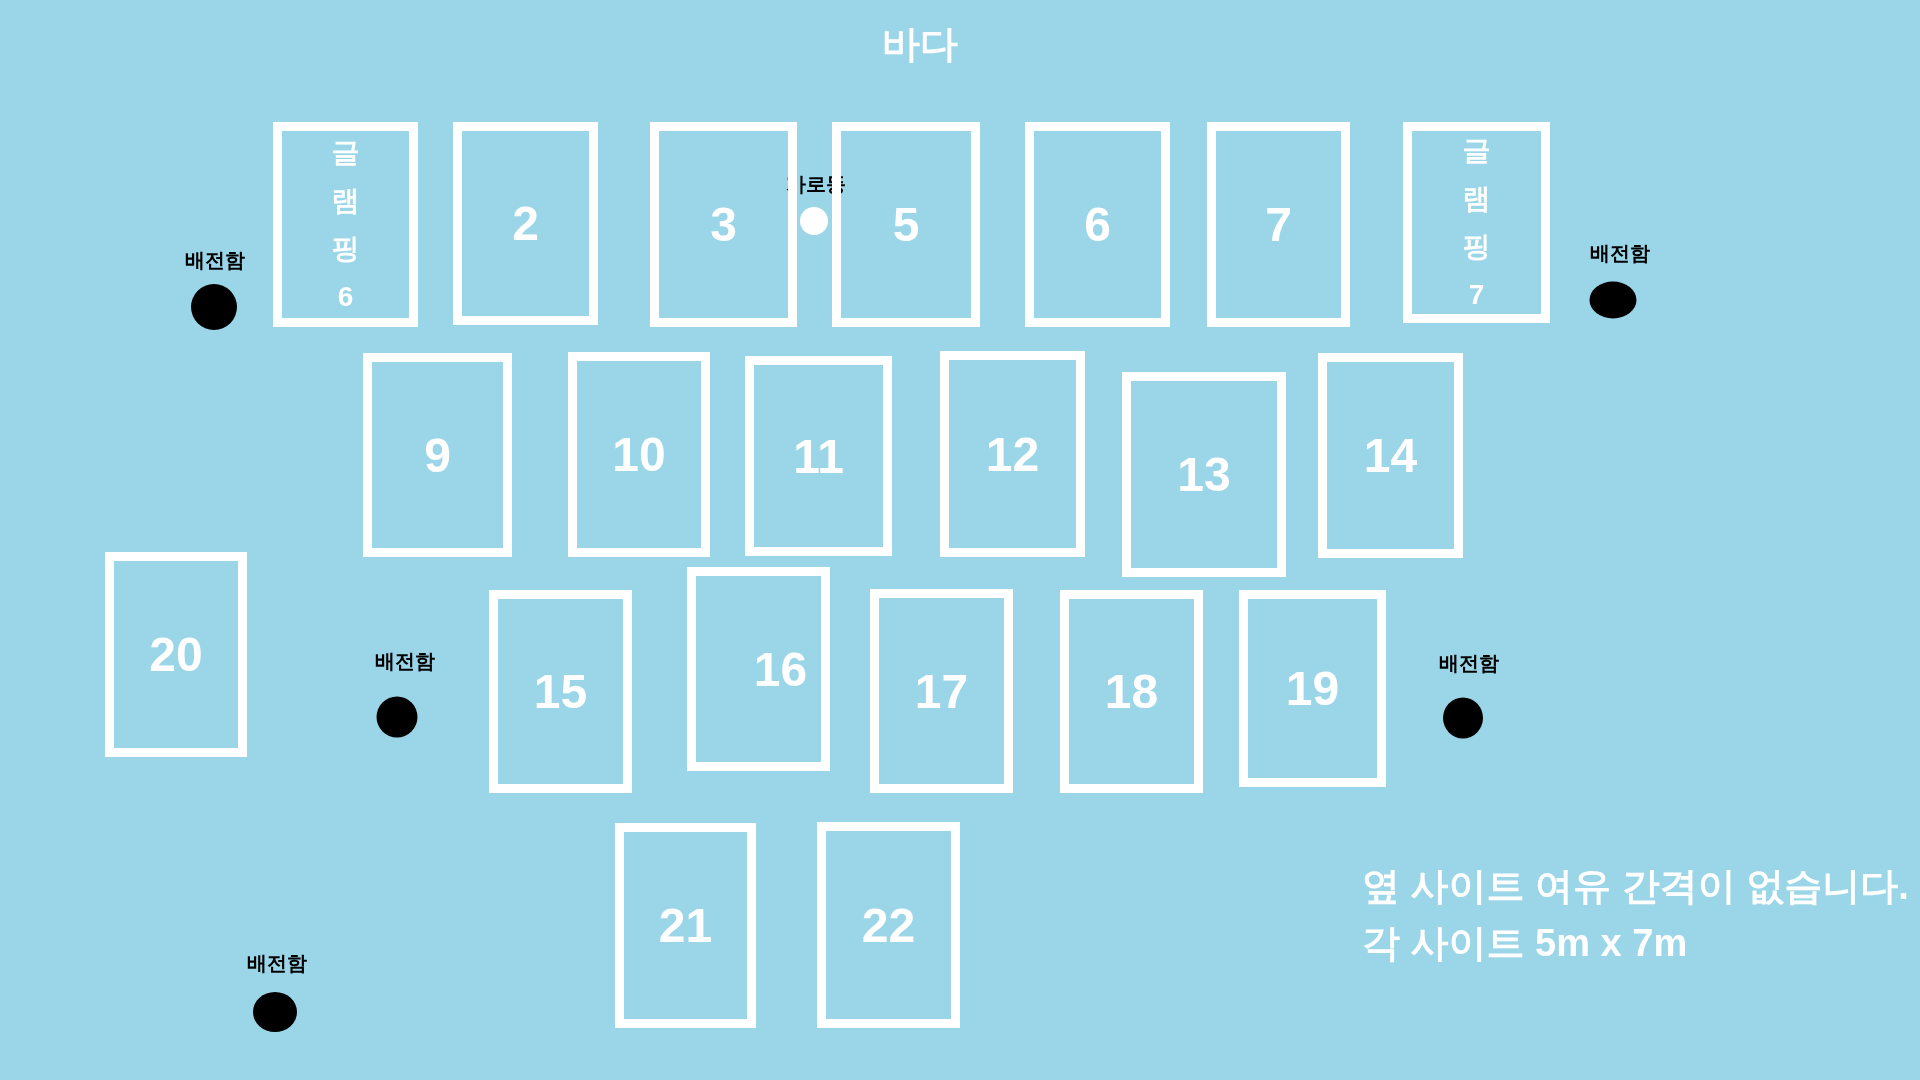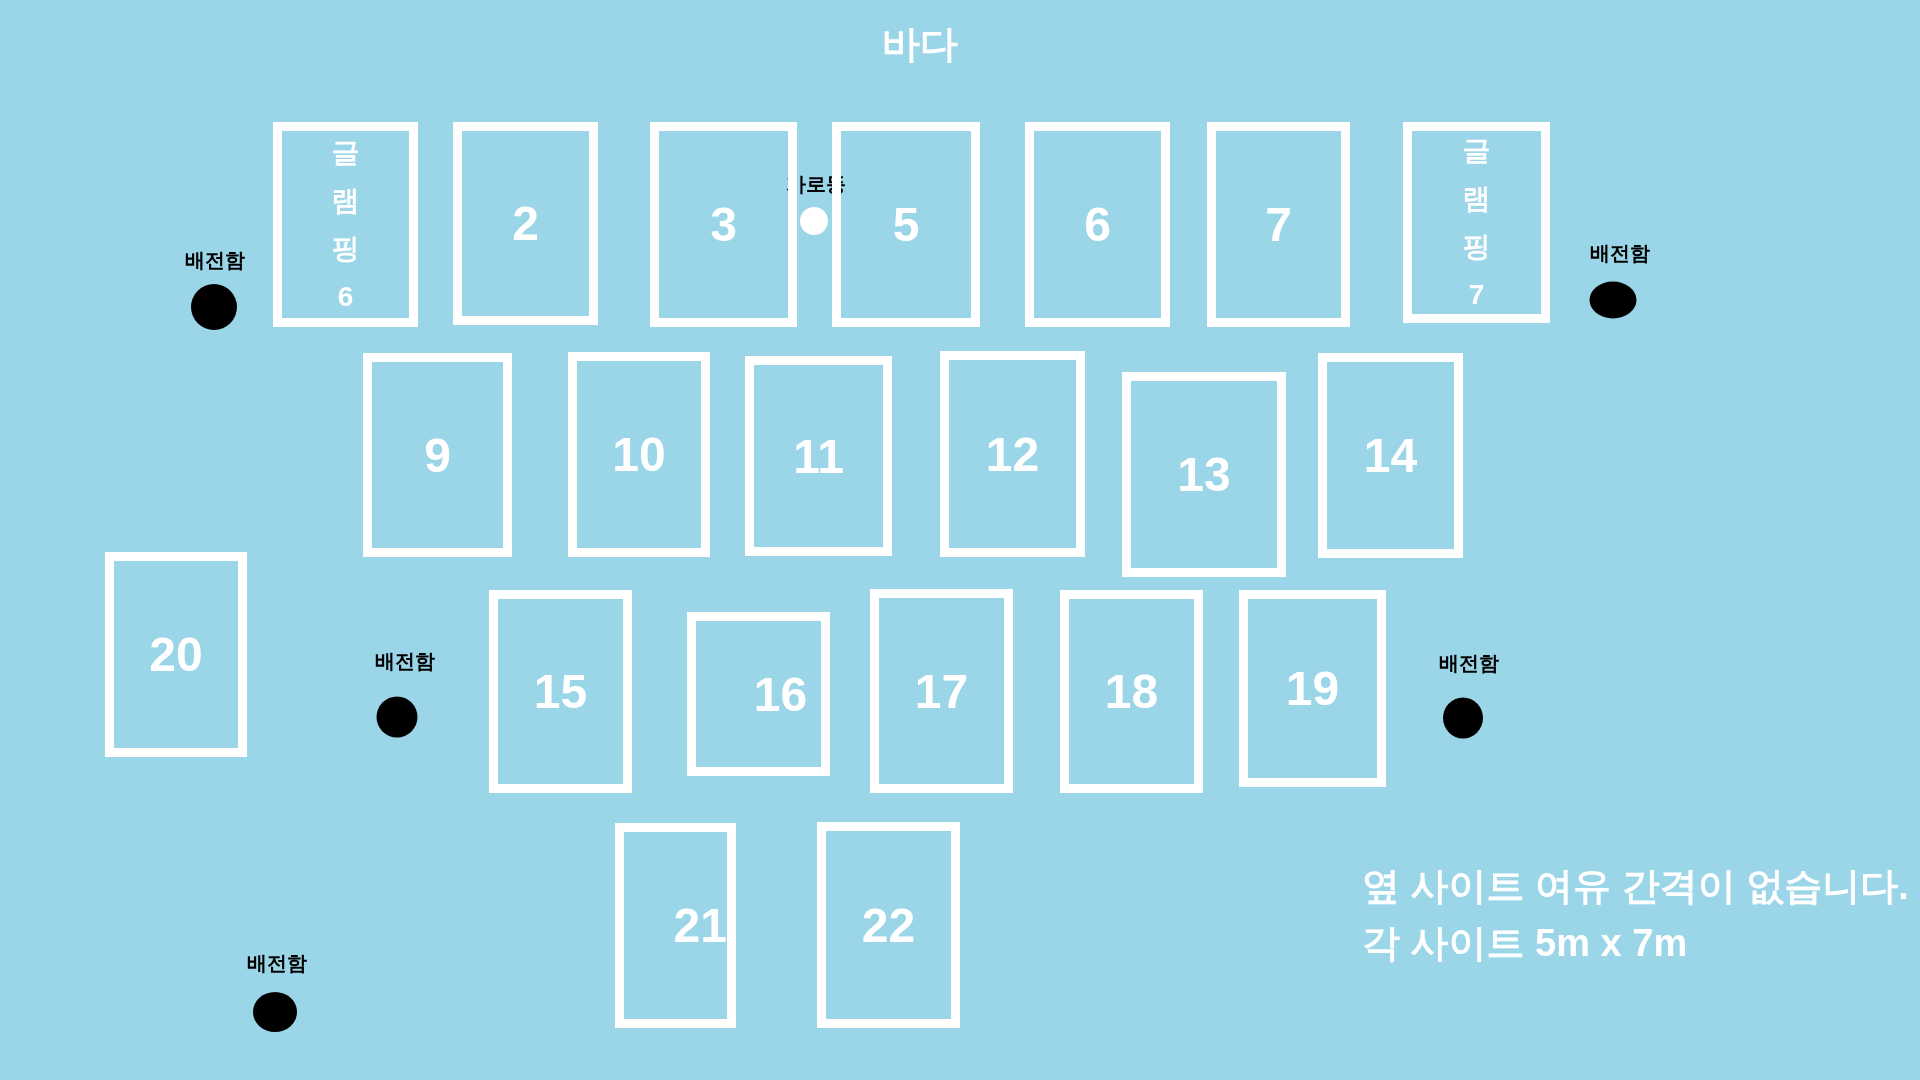--- a/index.html
+++ b/index.html
@@ -111,33 +111,33 @@
       </div>
       <div class="site" style="left: 1318px; top: 353px; width: 145px; height: 205px;">
         <span>14</span>
       </div>
       <div class="site" style="left: 105px; top: 552px; width: 142px; height: 205px;">
         <span>20</span>
       </div>
       <div class="site" style="left: 489px; top: 590px; width: 143px; height: 203px;">
         <span>15</span>
       </div>
-      <div class="site" style="left: 687px; top: 612px; width: 143px; height: 164px; padding-left: 44px;">
+      <div class="site" style="left: 687px; top: 567px; width: 143px; height: 204px; padding-left: 44px;">
         <span>16</span>
       </div>
       <div class="site" style="left: 870px; top: 589px; width: 143px; height: 204px;">
         <span>17</span>
       </div>
       <div class="site" style="left: 1060px; top: 590px; width: 143px; height: 203px;">
         <span>18</span>
       </div>
       <div class="site" style="left: 1239px; top: 590px; width: 147px; height: 197px;">
         <span>19</span>
       </div>
-      <div class="site" style="left: 615px; top: 823px; width: 121px; height: 205px; justify-content: flex-end;">
+      <div class="site" style="left: 615px; top: 823px; width: 141px; height: 205px;">
         <span>21</span>
       </div>
       <div class="site" style="left: 817px; top: 822px; width: 143px; height: 206px;">
         <span>22</span>
       </div>
     </div>
 
   <div id="power-layer">
       <div class="power-label" style="left: 215px; top: 247px;">배전함</div>
       <div class="power-dot" style="left: 214px; top: 307px; width: 46px; height: 46px;"></div>

